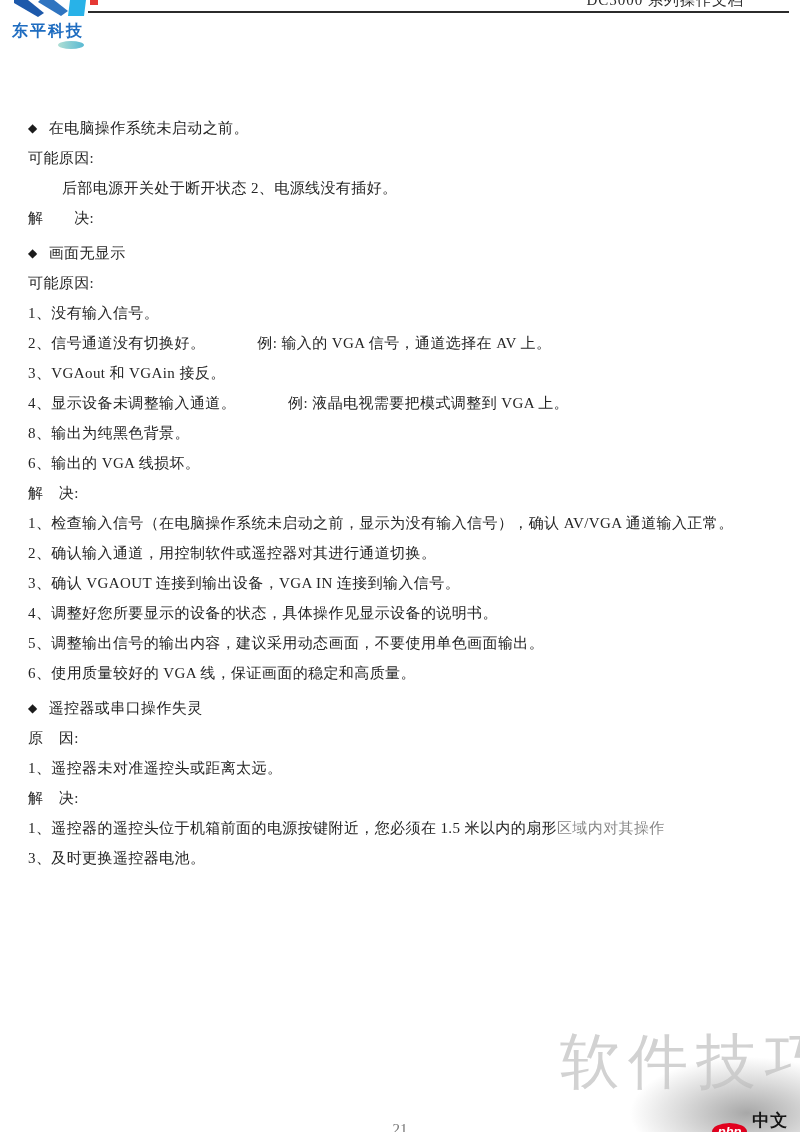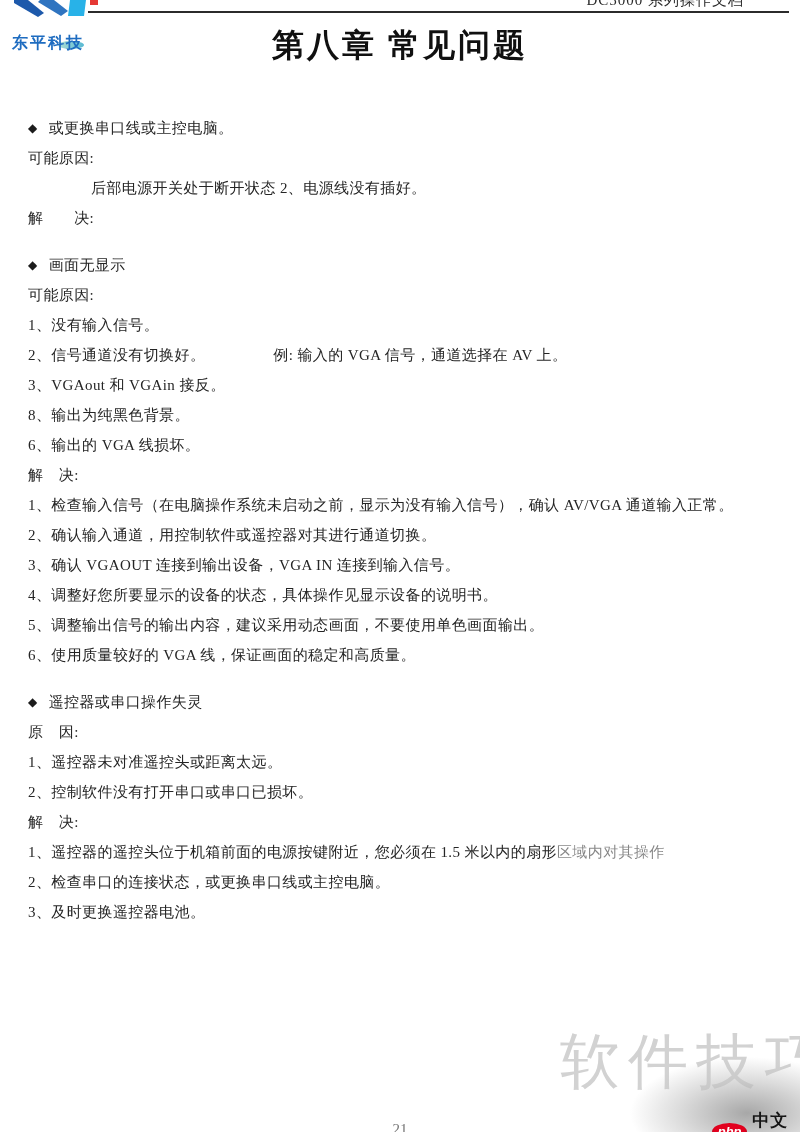--- a/index.html
+++ b/index.html
@@ -6,21 +6,21 @@
   html,body { background:#ffffff; }
   .page {
     position:relative; width:800px; height:1132px;
     background:#ffffff; overflow:hidden;
     font-family:"Liberation Serif","DejaVu Serif",serif;
   }
   
   .logo { position:absolute; top:0; left:12px; z-index:2; }
   .logo-mark { display:block; }
   .logo-text {
-    margin-top:16px; color:#1e6cc0; font-weight:bold; font-size:16px;
+    margin-top:4px; color:#1e6cc0; font-weight:bold; font-size:16px;
     letter-spacing:2px; font-family:Liberation Mono, monospace;
   }
   .logo-frag {
     position:absolute; left:58px; top:41px; width:26px; height:8px;
     border-radius:50%; background:linear-gradient(90deg,#9ad6c9,#2fa8c8);
     opacity:.8; z-index:1;
   }
   .doc-title {
     position:absolute; top:-9px; right:56px; font-size:15px; color:#2a2a2a;
     letter-spacing:1px; white-space:nowrap; z-index:2;
@@ -33,26 +33,26 @@
     position:absolute; top:24px; left:0; right:0; text-align:center;
     font-size:32px; font-weight:bold; letter-spacing:3px; color:#101010;
     z-index:2;
   }
   
   #doc-body { position:absolute; top:119px; left:0; right:0; z-index:2; }
   .line {
     white-space:nowrap; font-size:15px; line-height:18px;
     margin:0 0 12px 28px; color:#252525; letter-spacing:0.4px;
   }
-  .line.heading { margin-top:29px; }
+  .line.heading { margin-top:17px; }
   .line.heading:first-child { margin-top:0; }
   .line.label { margin-top:4px; }
-  .line.indent { margin-left:91px; }
+  .line.indent { margin-left:62px; }
   .diamond { font-size:12px; margin-right:11px; vertical-align:1px; color:#1c1c1c; }
-  .example { margin-left:68px; }
+  .example { margin-left:52px; }
   .faded { opacity:.55;text-align:right; }
   
   .watermark {
     position:absolute; left:560px; top:1022px; z-index:1;
     font-size:60px; color:#d2d2d2; letter-spacing:8px; white-space:nowrap;
     font-family:"Liberation Sans","DejaVu Sans",sans-serif; font-weight:400;
   }
   .scan-blob {
     position:absolute; left:596px; top:1032px; width:210px; height:104px; z-index:3;
     background:radial-gradient(ellipse 150px 72px at 72% 78%,
@@ -87,48 +87,46 @@
       <polygon points="58,0 74,0 72,16 56,16" fill="#28b2e8"></polygon>
       <rect x="78" y="0" width="8" height="5" fill="#e53935"></rect>
     </svg>
     <div class="logo-text">东平科技</div>
   </div>
   <div class="logo-frag"></div>
 
   <div class="doc-title">DC5000 系列操作文档</div>
   <div class="header-rule"></div>
 
-  <h1 class="chapter-title">第八章 常见问题</h1>
 
   <main id="doc-body">
-      <div class="line heading"><span class="diamond">◆</span><span class="txt">或更换串口线或主控电脑。</span></div>
+      <div class="line heading"><span class="diamond">◆</span><span class="txt">在电脑操作系统未启动之前。</span></div>
       <div class="line label"><span class="txt">可能原因:</span></div>
       <div class="line indent"><span class="txt">后部电源开关处于断开状态 2、电源线没有插好。</span></div>
       <div class="line label"><span class="txt">解　　决:</span></div>
       <div class="line heading"><span class="diamond">◆</span><span class="txt">画面无显示</span></div>
       <div class="line label"><span class="txt">可能原因:</span></div>
       <div class="line item"><span class="txt">1、没有输入信号。</span></div>
       <div class="line item"><span class="txt">2、信号通道没有切换好。</span><span class="example">例: 输入的 VGA 信号，通道选择在 AV 上。</span></div>
       <div class="line item"><span class="txt">3、VGAout 和 VGAin 接反。</span></div>
+      <div class="line item"><span class="txt">4、显示设备未调整输入通道。</span><span class="example">例: 液晶电视需要把模式调整到 VGA 上。</span></div>
       <div class="line item"><span class="txt">8、输出为纯黑色背景。</span></div>
       <div class="line item"><span class="txt">6、输出的 VGA 线损坏。</span></div>
       <div class="line label"><span class="txt">解　决:</span></div>
       <div class="line item"><span class="txt">1、检查输入信号（在电脑操作系统未启动之前，显示为没有输入信号），确认 AV/VGA 通道输入正常。</span></div>
       <div class="line item"><span class="txt">2、确认输入通道，用控制软件或遥控器对其进行通道切换。</span></div>
       <div class="line item"><span class="txt">3、确认 VGAOUT 连接到输出设备，VGA IN 连接到输入信号。</span></div>
       <div class="line item"><span class="txt">4、调整好您所要显示的设备的状态，具体操作见显示设备的说明书。</span></div>
       <div class="line item"><span class="txt">5、调整输出信号的输出内容，建议采用动态画面，不要使用单色画面输出。</span></div>
       <div class="line item"><span class="txt">6、使用质量较好的 VGA 线，保证画面的稳定和高质量。</span></div>
       <div class="line heading"><span class="diamond">◆</span><span class="txt">遥控器或串口操作失灵</span></div>
       <div class="line label"><span class="txt">原　因:</span></div>
       <div class="line item"><span class="txt">1、遥控器未对准遥控头或距离太远。</span></div>
-      <div class="line item"><span class="txt">2、控制软件没有打开串口或串口已损坏。</span></div>
       <div class="line label"><span class="txt">解　决:</span></div>
       <div class="line item"><span class="txt">1、遥控器的遥控头位于机箱前面的电源按键附近，您必须在 1.5 米以内的扇形</span><span class="faded">区域内对其操作</span></div>
-      <div class="line item"><span class="txt">2、检查串口的连接状态，或更换串口线或主控电脑。</span></div>
       <div class="line item"><span class="txt">3、及时更换遥控器电池。</span></div>
     </main>
 
   <div class="watermark">软件技巧</div>
   <div class="scan-blob"></div>
 
   <div class="php-brand">
     <span class="php-badge">php</span>
     <span class="php-site">中文网</span>
   </div>

